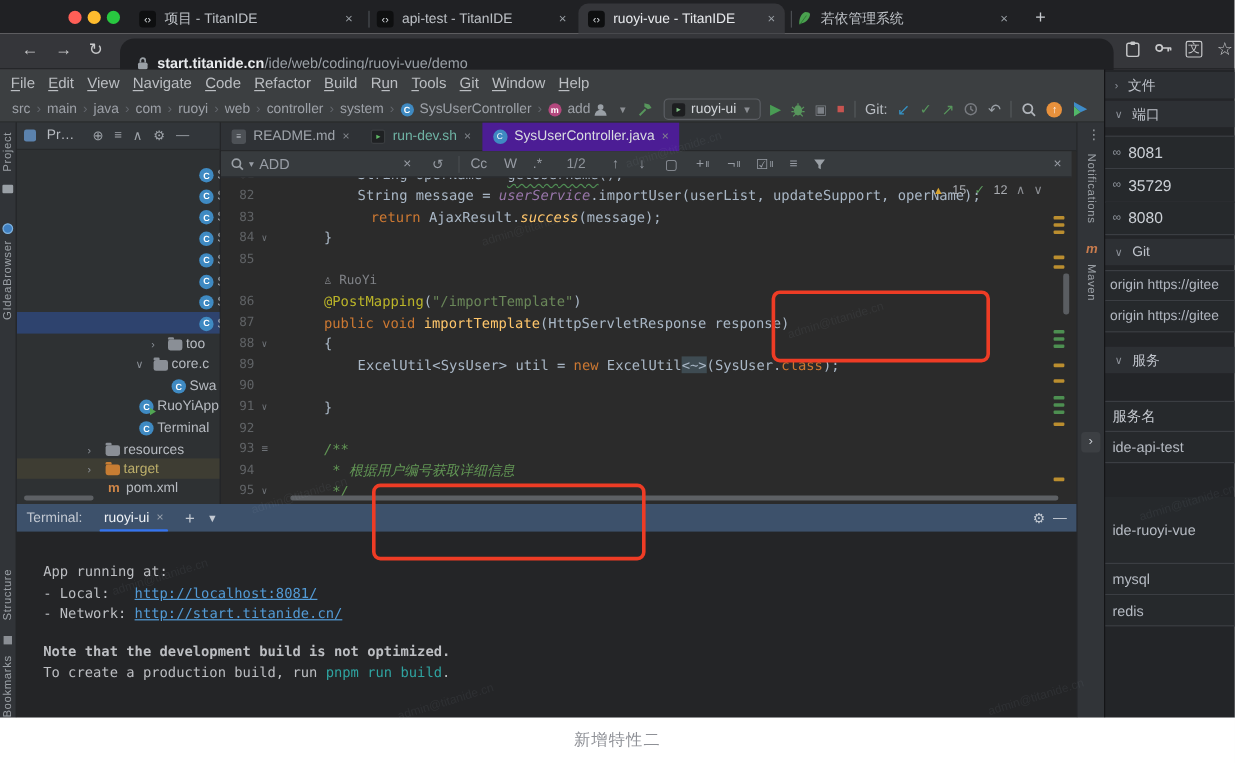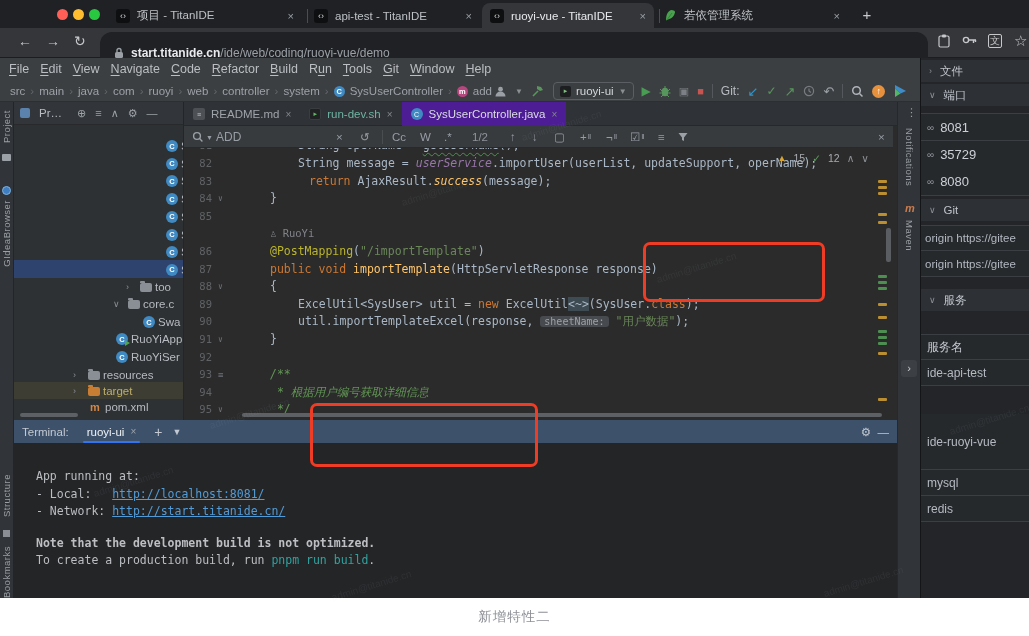--- a/index.html
+++ b/index.html
@@ -391,21 +391,21 @@
         <div class="tree-row" style="top: 211px;">
           <span class="cicon" style="left: 129px; top: 3px;">C</span>
           <span style="position: absolute; left: 144px;">Swa</span>
         </div>
         <div class="tree-row" style="top: 228px;">
           <span class="cicon runbadge" style="left: 102px; top: 3px;">C</span>
           <span style="position: absolute; left: 117px;">RuoYiApp</span>
         </div>
         <div class="tree-row" style="top: 246px;">
           <span class="cicon" style="left: 102px; top: 3px;">C</span>
-          <span style="position: absolute; left: 117px;">RuoYiSer</span>
+          <span style="position: absolute; left: 117px;">Terminal</span>
         </div>
         <div class="tree-row" style="top: 264px;">
           <span class="arr" style="left: 59px;">›</span>
           <span class="folder" style="left: 74px; top: 5px;"></span>
           <span style="position: absolute; left: 89px;">resources</span>
         </div>
         <div class="hl-row" style="top: 280px;"></div>
         <div class="tree-row" style="top: 280px;">
           <span class="arr" style="left: 59px;">›</span>
           <span class="folder" style="left: 74px; top: 5px; background: rgb(199, 125, 51);"></span>
@@ -441,21 +441,21 @@
         <div class="code-row" style="top: 34.4px;"><span class="ln-num">81</span><span class="ln-txt" style="left: 114px;"><span class="tk-plain">String operName = </span><span class="tk-sq">getUsername</span><span class="tk-plain">();</span></span></div>
         <div class="code-row" style="top: 52px;"><span class="ln-num">82</span><span class="ln-txt" style="left: 114px;"><span class="tk-plain">String message = </span><span class="tk-field">userService</span><span class="tk-plain">.importUser(userList, updateSupport, operName);</span></span></div>
         <div class="code-row" style="top: 69.6px;"><span class="ln-num">83</span><span class="ln-txt" style="left: 114px; margin-left: 11px;"><span class="tk-kw">return </span><span class="tk-plain">AjaxResult.</span><span class="tk-call-i">success</span><span class="tk-plain">(message);</span></span></div>
         <div class="code-row" style="top: 87.2px;"><span class="ln-num">84</span><span class="gut">∨</span><span class="ln-txt" style="left: 86px;"><span class="tk-plain">}</span></span></div>
         <div class="code-row" style="top: 104.8px;"><span class="ln-num">85</span><span class="ln-txt" style="left: 58px;"></span></div>
         <div class="code-row" style="top: 122.4px;"><span class="ln-num"></span><span class="ln-txt" style="left: 86px;"><span class="tk-author">♙ RuoYi</span></span></div>
         <div class="code-row" style="top: 140px;"><span class="ln-num">86</span><span class="ln-txt" style="left: 86px;"><span class="tk-ann">@PostMapping</span><span class="tk-plain">(</span><span class="tk-str">"/importTemplate"</span><span class="tk-plain">)</span></span></div>
         <div class="code-row" style="top: 157.6px;"><span class="ln-num">87</span><span class="ln-txt" style="left: 86px;"><span class="tk-kw">public void </span><span class="tk-call">importTemplate</span><span class="tk-plain">(HttpServletResponse response)</span></span></div>
         <div class="code-row" style="top: 175.2px;"><span class="ln-num">88</span><span class="gut">∨</span><span class="ln-txt" style="left: 86px;"><span class="tk-plain">{</span></span></div>
         <div class="code-row" style="top: 192.8px;"><span class="ln-num">89</span><span class="ln-txt" style="left: 114px;"><span class="tk-plain">ExcelUtil&lt;SysUser&gt; util = </span><span class="tk-kw">new </span><span class="tk-plain">ExcelUtil</span><span class="tk-foldtok">&lt;~&gt;</span><span class="tk-plain">(SysUser.</span><span class="tk-kw">class</span><span class="tk-plain">);</span></span></div>
-        <div class="code-row" style="top: 210.4px;"><span class="ln-num">90</span><span class="ln-txt" style="left: 114px;"><span class="tk-plain">util.importTemplateExcel(response, </span><span class="tk-inlay">sheetName:</span><span class="tk-str"> "用户数据"</span><span class="tk-plain">);</span></span></div>
+        <div class="code-row" style="top: 210.4px;"><span class="ln-num">90</span></div>
         <div class="code-row" style="top: 228px;"><span class="ln-num">91</span><span class="gut">∨</span><span class="ln-txt" style="left: 86px;"><span class="tk-plain">}</span></span></div>
         <div class="code-row" style="top: 245.6px;"><span class="ln-num">92</span><span class="ln-txt" style="left: 58px;"></span></div>
         <div class="code-row" style="top: 263.2px;"><span class="ln-num">93</span><span class="gut" style="font-size: 9px;">≡</span><span class="ln-txt" style="left: 86px;"><span class="tk-comment">/**</span></span></div>
         <div class="code-row" style="top: 280.8px;"><span class="ln-num">94</span><span class="ln-txt" style="left: 86px;"><span class="tk-comment"> * 根据用户编号获取详细信息</span></span></div>
         <div class="code-row" style="top: 298.4px;"><span class="ln-num">95</span><span class="gut">∨</span><span class="ln-txt" style="left: 86px;"><span class="tk-comment"> */</span></span></div>
       </div>
     <div id="findbar">
       <span class="fitem" style="left:8px">
         <svg width="12" height="12" viewBox="0 0 12 12">
             <circle cx="5" cy="5" r="3.4" fill="none" stroke="#9aa0a6" stroke-width="1.4"></circle>

